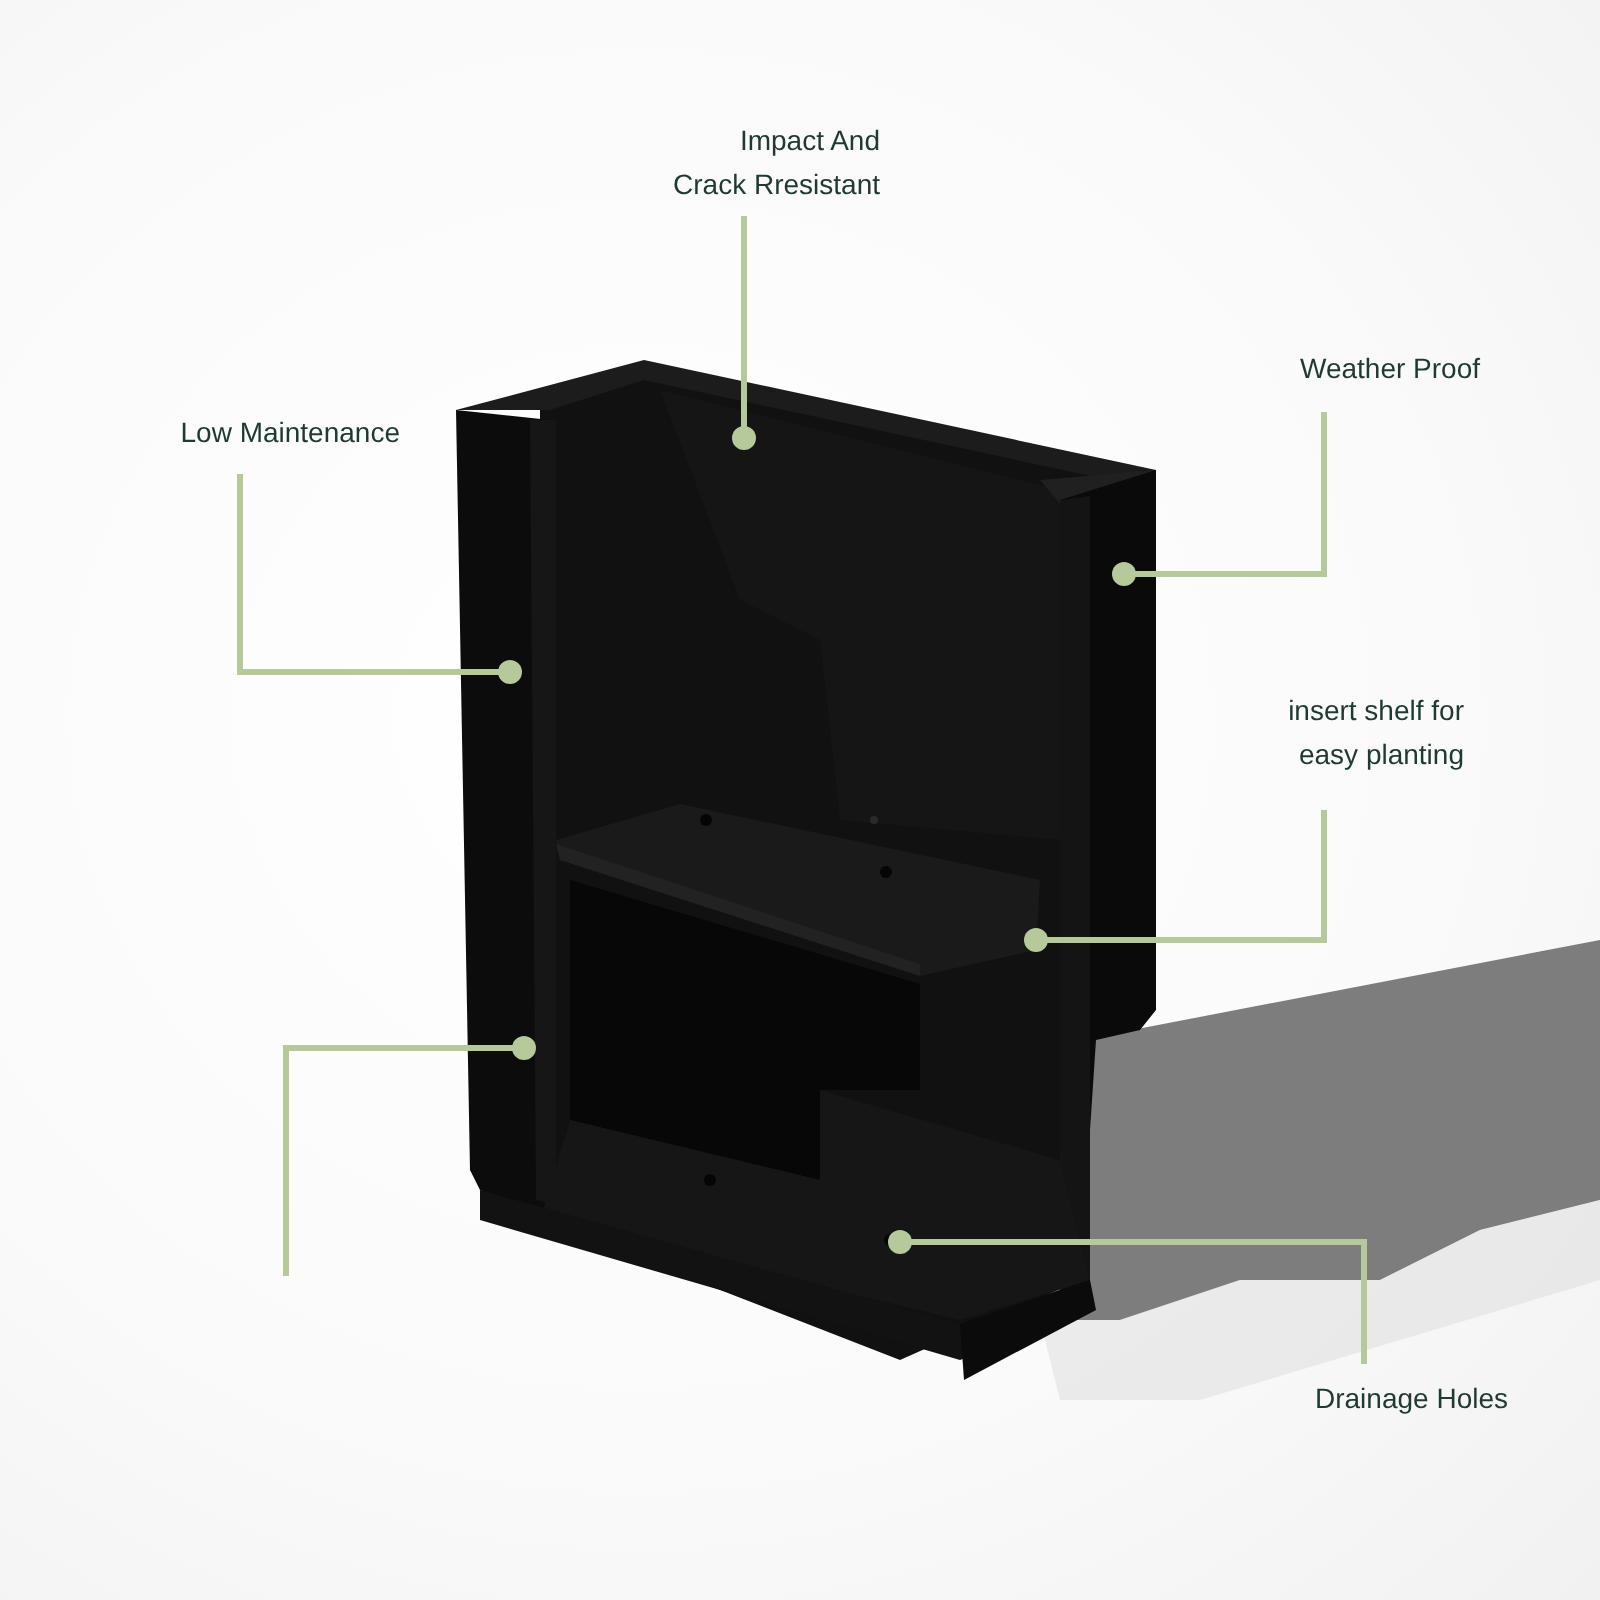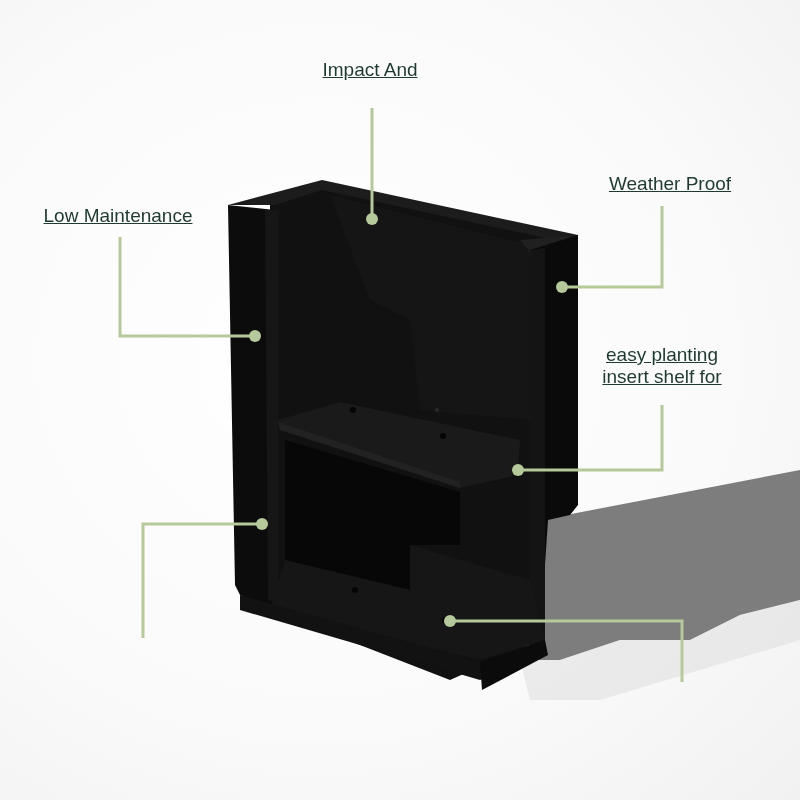--- a/index.html
+++ b/index.html
@@ -1,19 +1,19 @@
 <!DOCTYPE html>
 <html><head>
 <meta charset="utf-8">
 <style>
   html,body{margin:0;padding:0;}
   body{width:800px;height:800px;overflow:hidden;background:#ffffff;font-family:"Liberation Sans",sans-serif;}
   .stage{position:relative;width:800px;height:800px;background:radial-gradient(ellipse at 40% 45%,#ffffff 0%,#fafafa 60%,#f1f1f1 100%);}
   svg.scene{position:absolute;left:0;top:0;width:800px;height:800px;}
-  .label{position:absolute;color:#1f3a30;font-size:19px;line-height:22px;text-align:center;white-space:nowrap;text-decoration:underline;}
+  .label{position:absolute;color:#1f3a30;font-size:14px;line-height:22px;text-align:right;white-space:nowrap;}
 </style>
 </head>
 <body>
 
 <div class="stage">
   <svg class="scene" viewBox="0 0 800 800">
 
     <polygon points="540,520 800,470 800,600 740,615 690,640 620,640 560,660 520,660" fill="#7d7d7d"></polygon>
     <polygon points="520,660 560,660 620,640 690,640 740,615 800,600 800,640 600,700 530,700" fill="#dcdcdc" opacity="0.5"></polygon>
 
@@ -57,29 +57,33 @@
       <circle cx="562" cy="287" r="6"></circle>
       <circle cx="255" cy="336" r="6"></circle>
       <circle cx="518" cy="470" r="6"></circle>
       <circle cx="262" cy="524" r="6"></circle>
       <circle cx="450" cy="621" r="6"></circle>
     </g>
   </svg>
 
   <div class="label" style="left:300px;top:59px;width:140px;">
     <div>Impact And</div>
+    <div>Crack Rresistant</div>
   </div>
 
   <div class="label" style="left:36px;top:205px;width:164px;">
     <div>Low Maintenance</div>
   </div>
 
   <div class="label" style="left:600px;top:173px;width:140px;">
     <div>Weather Proof</div>
   </div>
 
   <div class="label" style="left:592px;top:344px;width:140px;">
+    <div>insert shelf for</div>
     <div>easy planting</div>
-    <div>insert shelf for</div>
   </div>
 
 
+  <div class="label" style="left:608px;top:688px;width:146px;">
+    <div>Drainage Holes</div>
+  </div>
 </div>
 
 </body></html>

